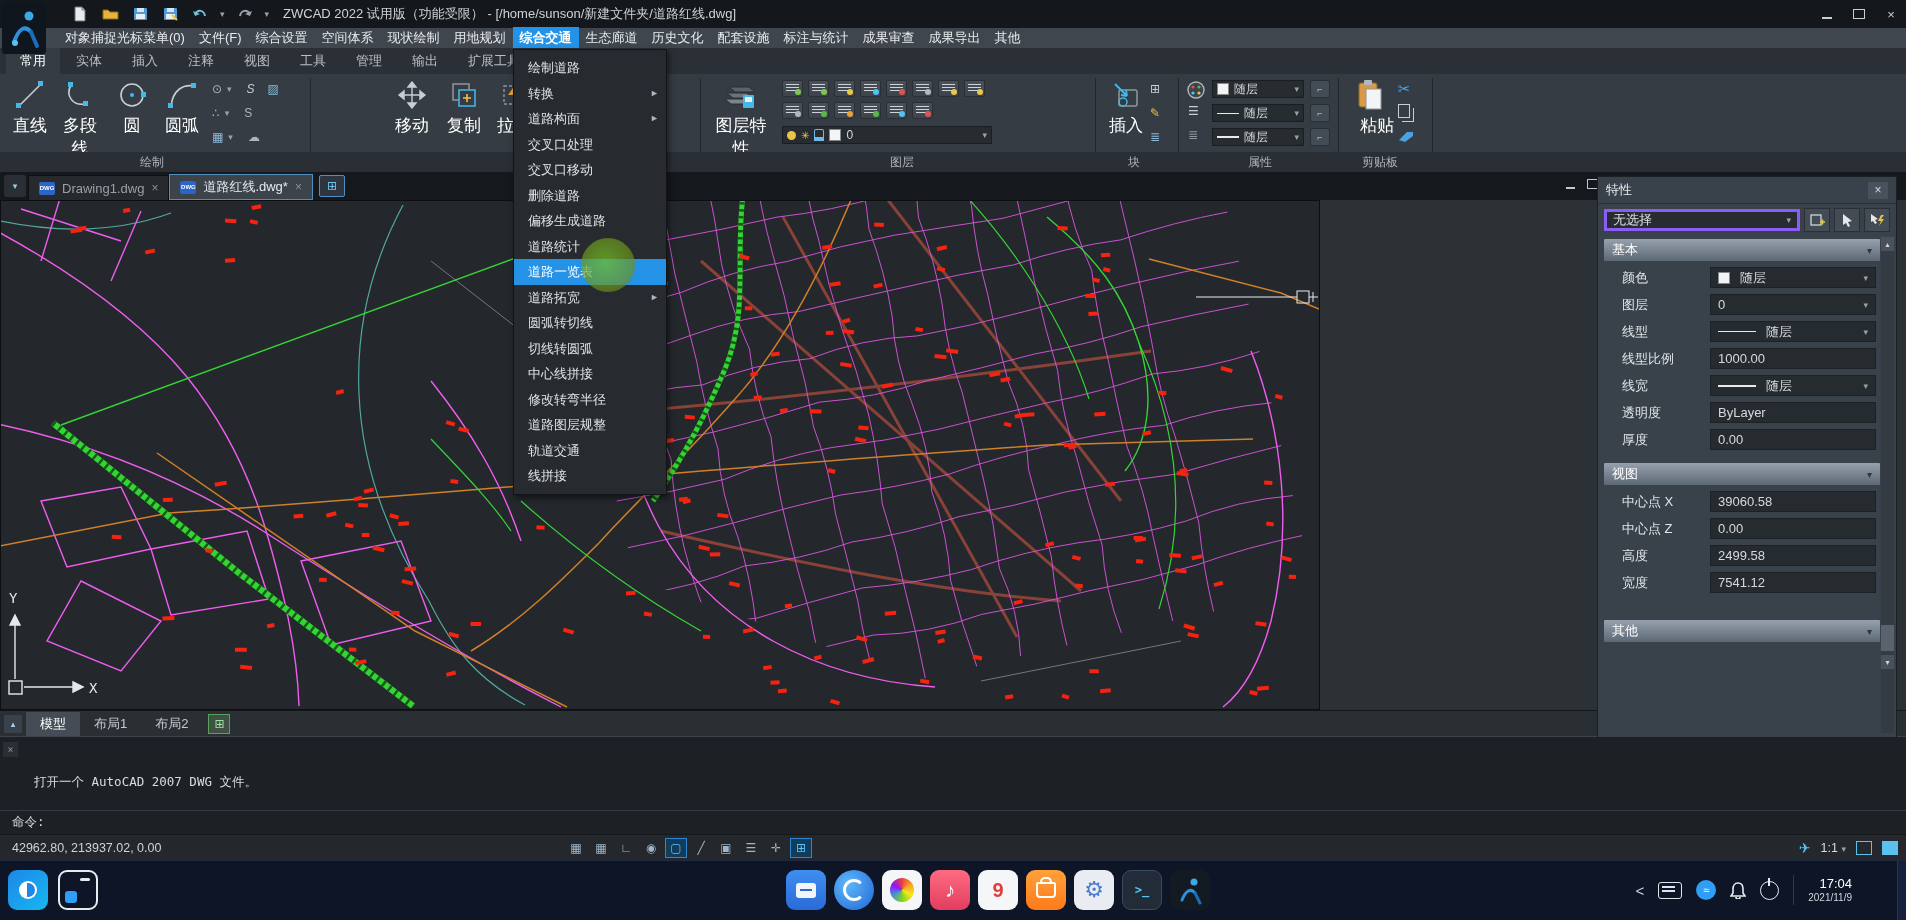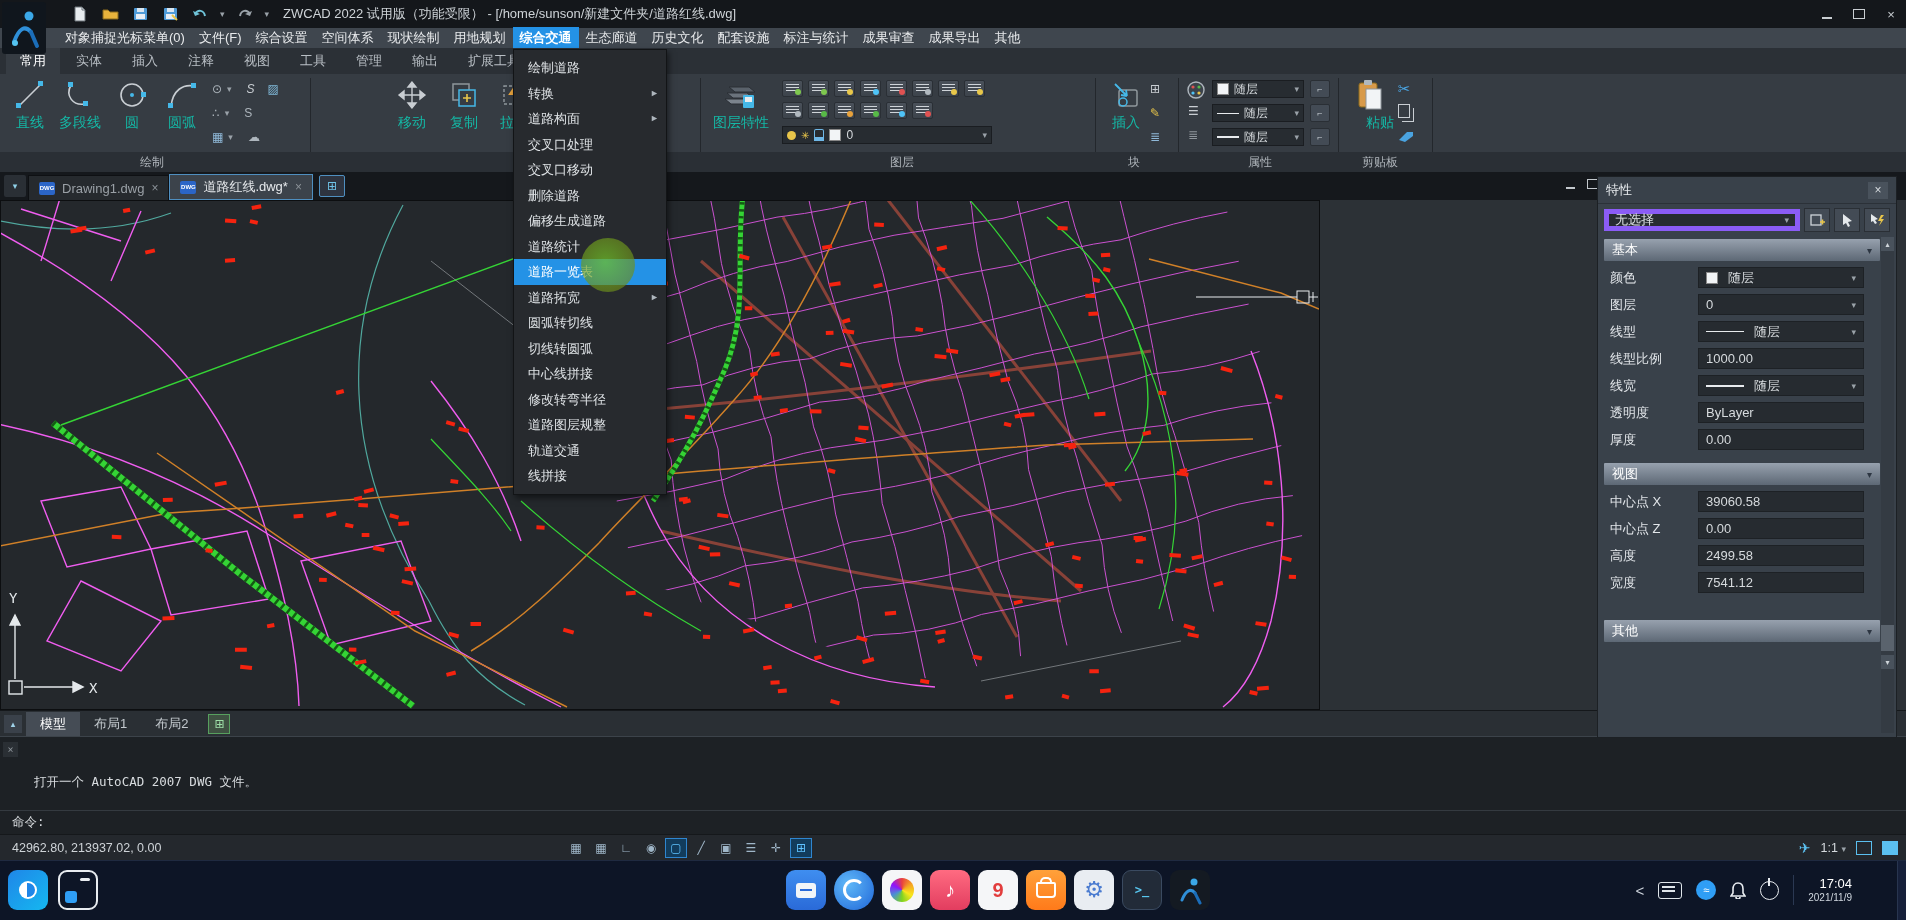--- a/index.html
+++ b/index.html
@@ -25,21 +25,21 @@
 
   
   .ribbon{position:absolute;left:0;top:48px;width:1906px;height:124px;background:#2b3036;}
   .rtabs{position:absolute;left:6px;top:0;height:26px;display:flex;align-items:flex-end;gap:2px;}
   .rtab{padding:4px 14px;color:#b9bfc5;font-size:13px;}
   .rtab.active{background:#363c43;color:#fff;}
   .rtools{position:absolute;left:0;top:26px;width:1906px;height:78px;background:#363c43;border-bottom:1px solid #23272c;}
   .rlabels{position:absolute;left:0;top:104px;width:1906px;height:20px;background:#2a2f35;border-bottom:1px solid #1d2125;}
   .rlabel{position:absolute;top:2px;color:#aeb4ba;font-size:12px;}
   .gdiv{position:absolute;top:4px;width:1px;height:112px;background:#23272c;}
-  .bigtool{position:absolute;top:4px;width:48px;text-align:center;color:#14b8a6;font-size:14px;}
+  .bigtool{position:absolute;top:4px;width:48px;text-align:center;color:#ffffff;font-size:17px;}
   .bigtool .ticon{height:34px;display:flex;align-items:center;justify-content:center;}
   .bigtool .tcap{margin-top:2px;}
   .minirow{position:absolute;display:flex;gap:5px;align-items:center;color:#aeb6bd;font-size:12px;}
   .lmini{width:19px;height:15px;position:relative;background:linear-gradient(#4a515a,#3c434b);border:1px solid #2a2f35;border-radius:2px;}
   .lmini::before{content:"";position:absolute;left:3px;top:3px;right:3px;height:8px;
     background:repeating-linear-gradient(#cfd4d9 0 1px,transparent 1px 3px);}
   .lmini i{position:absolute;right:1px;bottom:1px;width:6px;height:6px;border-radius:50%;}
   .combo{display:flex;align-items:center;background:#272c31;border:1px solid #1a1d21;height:18px;box-sizing:border-box;padding:0 4px;gap:5px;color:#d6dadd;font-size:12px;}
   .combo .cexp{margin-left:auto;color:#9aa2a9;font-size:9px;}
   .swatch{display:inline-block;width:10px;height:10px;background:#f2f4f6;border:1px solid #888;}
@@ -66,26 +66,26 @@
   .ctxmenu .ci.hl{background:#2492e6;color:#fff;}
   .ctxmenu .ci .sub{position:absolute;right:7px;top:0;font-size:9px;color:#aeb6bd;}
   .click-ring{position:absolute;left:581px;top:238px;width:54px;height:54px;border-radius:50%;z-index:41;
     background:radial-gradient(circle at 45% 45%, rgba(110,190,40,.75), rgba(110,120,20,.62));}
 
   
   .props{position:absolute;left:1597px;top:176px;width:300px;height:562px;background:#39414a;border:1px solid #1c2024;box-sizing:border-box;z-index:20;}
   .props .phead{height:26px;display:flex;align-items:center;padding:0 8px;color:#e8ecef;font-size:13px;background:#39414a;border-bottom:1px solid #2b3138;}
   .props .phead .x{margin-left:auto;width:20px;height:17px;background:#49525c;display:flex;align-items:center;justify-content:center;color:#d5dade;font-size:12px;}
   .selrow{display:flex;align-items:center;gap:4px;padding:4px 6px;}
-  .selcombo{flex:0 0 196px;height:22px;background:#272c31;border:5px solid #8b5cf6;display:flex;align-items:center;padding:0 6px;color:#dfe3e6;box-sizing:border-box;}
+  .selcombo{flex:0 0 196px;height:22px;background:#272c31;border:3px solid #8b5cf6;display:flex;align-items:center;padding:0 6px;color:#dfe3e6;box-sizing:border-box;}
   .selcombo .cexp{margin-left:auto;color:#9aa2a9;font-size:9px;}
   .pbtn{width:24px;height:22px;background:#434b55;border:1px solid #2a2f35;display:flex;align-items:center;justify-content:center;}
   .sechdr{height:22px;margin:3px 16px 3px 6px;background:linear-gradient(#97a1ae,#5d6875);display:flex;align-items:center;padding:0 8px;color:#fff;font-size:13px;border-radius:1px;}
   .sechdr .cexp{margin-left:auto;color:#2d3642;font-size:10px;}
-  .prow{display:flex;align-items:center;height:27px;padding-left:12px;}
+  .prow{display:flex;align-items:center;height:27px;padding-left:24px;}
   .prow .plabel{width:88px;color:#e2e6ea;font-size:13px;}
   .prow .pfield{width:166px;height:21px;background:#262b30;border:1px solid #1d2125;display:flex;align-items:center;gap:10px;padding:0 7px;color:#d6dadd;font-size:13px;box-sizing:border-box;}
   .prow .pfield .cexp{margin-left:auto;color:#9aa2a9;font-size:9px;}
   .pscroll{position:absolute;right:2px;top:60px;bottom:4px;width:13px;background:#343b43;}
   .pscroll .sb{position:absolute;left:0;width:13px;height:14px;background:#49525c;color:#cfd5da;font-size:8px;display:flex;align-items:center;justify-content:center;}
 
   
   .layoutbar{position:absolute;left:0;top:710px;width:1906px;height:26px;background:#2a2f34;border-top:1px solid #15181b;display:flex;align-items:center;}
   .lb-collapse{width:18px;height:18px;margin:0 4px;background:#3a414a;color:#9fd2e8;font-size:9px;display:flex;align-items:center;justify-content:center;}
   .ltab{padding:3px 14px;color:#c3c9ce;font-size:13px;}

